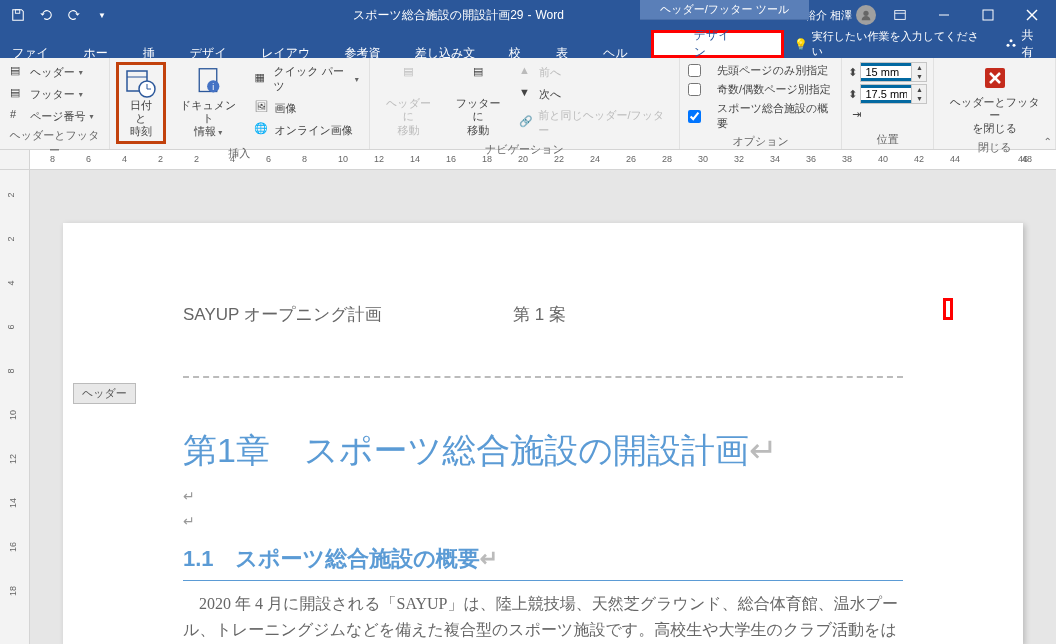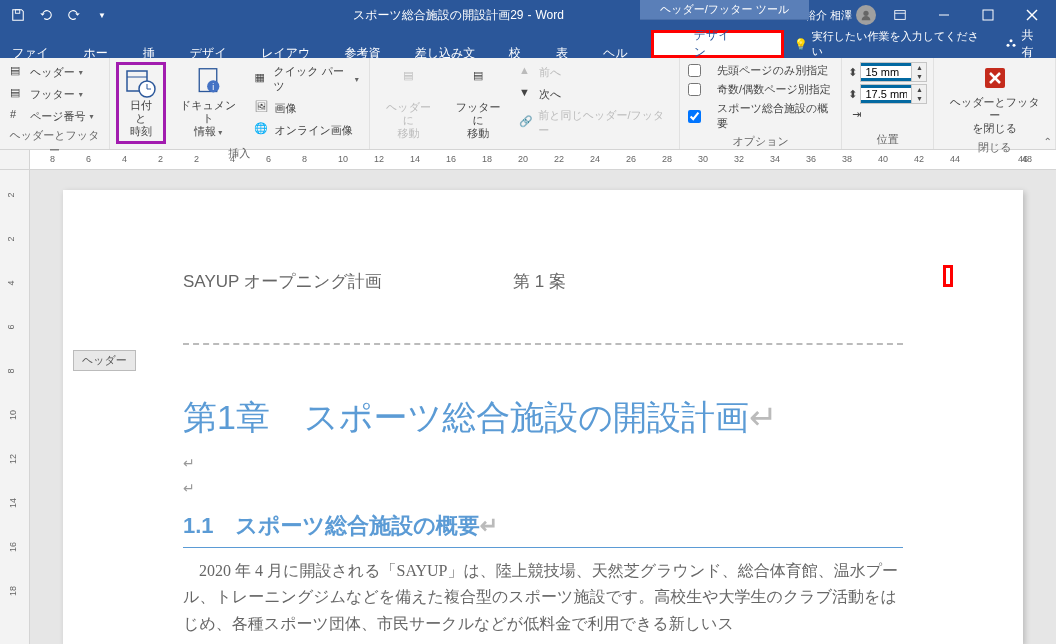--- a/index.html
+++ b/index.html
@@ -18,41 +18,41 @@
     .menubar-tab { padding: 0 12px; height: 28px; display: flex; align-items: center; cursor: pointer; margin-top: 36px; }
     .menubar-tab.contextual { background: #fff; color: #2b579a; border: 3px solid #ff0000; margin: -3px 0; }
     .tell-me { display: flex; align-items: center; gap: 4px; padding: 0 10px; font-size: 11px; }
     .share-btn { margin-left: auto; padding: 0 12px; display: flex; align-items: center; gap: 4px; }
     
     .ribbon { background: #f3f3f3; border-bottom: 1px solid #d4d4d4; height: 92px; display: flex; font-size: 11px; color: #444; }
     .ribbon-group { border-right: 1px solid #e1e1e1; padding: 4px 6px 2px; display: flex; flex-direction: column; }
     .ribbon-group-content { flex: 1; display: flex; gap: 4px; }
     .ribbon-group-label { text-align: center; font-size: 11px; color: #666; padding-top: 2px; }
     .ribbon-btn-vert { display: flex; flex-direction: column; align-items: center; justify-content: center; padding: 2px 6px; cursor: pointer; text-align: center; }
-    .ribbon-btn-vert.highlighted { border: 3px solid #a21caf; }
+    .ribbon-btn-vert.highlighted { border: 3px solid #c2410c; }
     .ribbon-item { display: flex; align-items: center; gap: 4px; padding: 2px 4px; cursor: pointer; }
     .ribbon-col { display: flex; flex-direction: column; gap: 2px; }
     .ribbon-icon { width: 16px; height: 16px; }
     .ribbon-icon-lg { width: 32px; height: 32px; }
     .chk { display: flex; align-items: center; gap: 16px; padding: 1px 2px; }
     .chk input { width: 13px; height: 13px; }
     .spin-field { display: flex; align-items: center; border: 1px solid #c5c5c5; background: #0369a1; font-size: 11px; height: 20px; }
     .spin-field input { border: none; width: 50px; padding: 0 4px; font-size: 11px; outline: none; }
     .spin-btns { display: flex; flex-direction: column; border-left: 1px solid #c5c5c5; }
     .spin-btns span { height: 9px; width: 14px; font-size: 7px; line-height: 9px; text-align: center; cursor: pointer; background: #f0f0f0; }
     
     .ruler-area { height: 20px; background: #fff; display: flex; border-bottom: 1px solid #d4d4d4; }
     .ruler-corner { width: 30px; background: #f3f3f3; border-right: 1px solid #d4d4d4; }
     .ruler-h { flex: 1; position: relative; font-size: 9px; color: #666; overflow: hidden; }
     .ruler-tick { position: absolute; top: 4px; font-size: 9px; }
     
     .doc-area { display: flex; height: calc(100% - 170px); background: #e6e6e6; overflow: hidden; }
     .ruler-v { width: 30px; background: #f3f3f3; border-right: 1px solid #d4d4d4; position: relative; font-size: 9px; color: #666; }
     .ruler-v-tick { position: absolute; left: 8px; transform: rotate(-90deg); }
-    .doc-canvas { flex: 1; display: flex; justify-content: center; padding: 20px 0 0; position: relative; overflow: hidden; }
+    .doc-canvas { flex: 1; display: flex; justify-content: center; padding: 14px 0 0; position: relative; overflow: hidden; margin-top: 39px; }
     .page { background: #fff; width: 960px; box-shadow: 2px 2px 6px rgba(0,0,0,0.2); padding: 0 0 20px; position: relative; }
     .header-zone { padding: 80px 120px 20px; position: relative; }
     .header-text { display: flex; font-family: "MS Mincho", serif; font-size: 17px; color: #666; }
     .header-dash { border-bottom: 2px dashed #bbb; margin-top: 50px; }
     .header-tag { position: absolute; left: 10px; top: 160px; background: #e8e8e8; border: 1px solid #bbb; padding: 2px 8px; font-size: 11px; color: #555; }
     .cursor-mark { position: absolute; right: 70px; top: 75px; width: 10px; height: 22px; border: 3px solid #ff0000; }
     .body-zone { padding: 10px 120px; color: #666; }
     .h1 { font-family: "MS Mincho", serif; font-size: 34px; color: #5b9bd5; font-weight: normal; padding: 20px 0 10px; }
     .h2 { font-family: "MS Mincho", serif; font-size: 22px; color: #5b9bd5; font-weight: bold; padding: 10px 0 6px; border-bottom: 1px solid #5b9bd5; }
     .para-mark { font-family: "MS Mincho", serif; font-size: 14px; color: #999; padding: 4px 0; }
@@ -236,20 +236,21 @@
         <div class="ribbon-item">
             <span class="ribbon-icon">▼</span>
             <span>次へ</span>
           </div>
         <div class="ribbon-item disabled">
             <span class="ribbon-icon">🔗</span>
             <span>前と同じヘッダー/フッター</span>
           </div>
       </div>
     </div>
+    <div class="ribbon-group-label">ナビゲーション</div>
   </div>
 
   <div class="ribbon-group">
     <div class="ribbon-group-content">
       <div class="ribbon-col">
         <label class="chk">
             <input type="checkbox" style="">
             <span>先頭ページのみ別指定</span>
           </label>
         <label class="chk">

